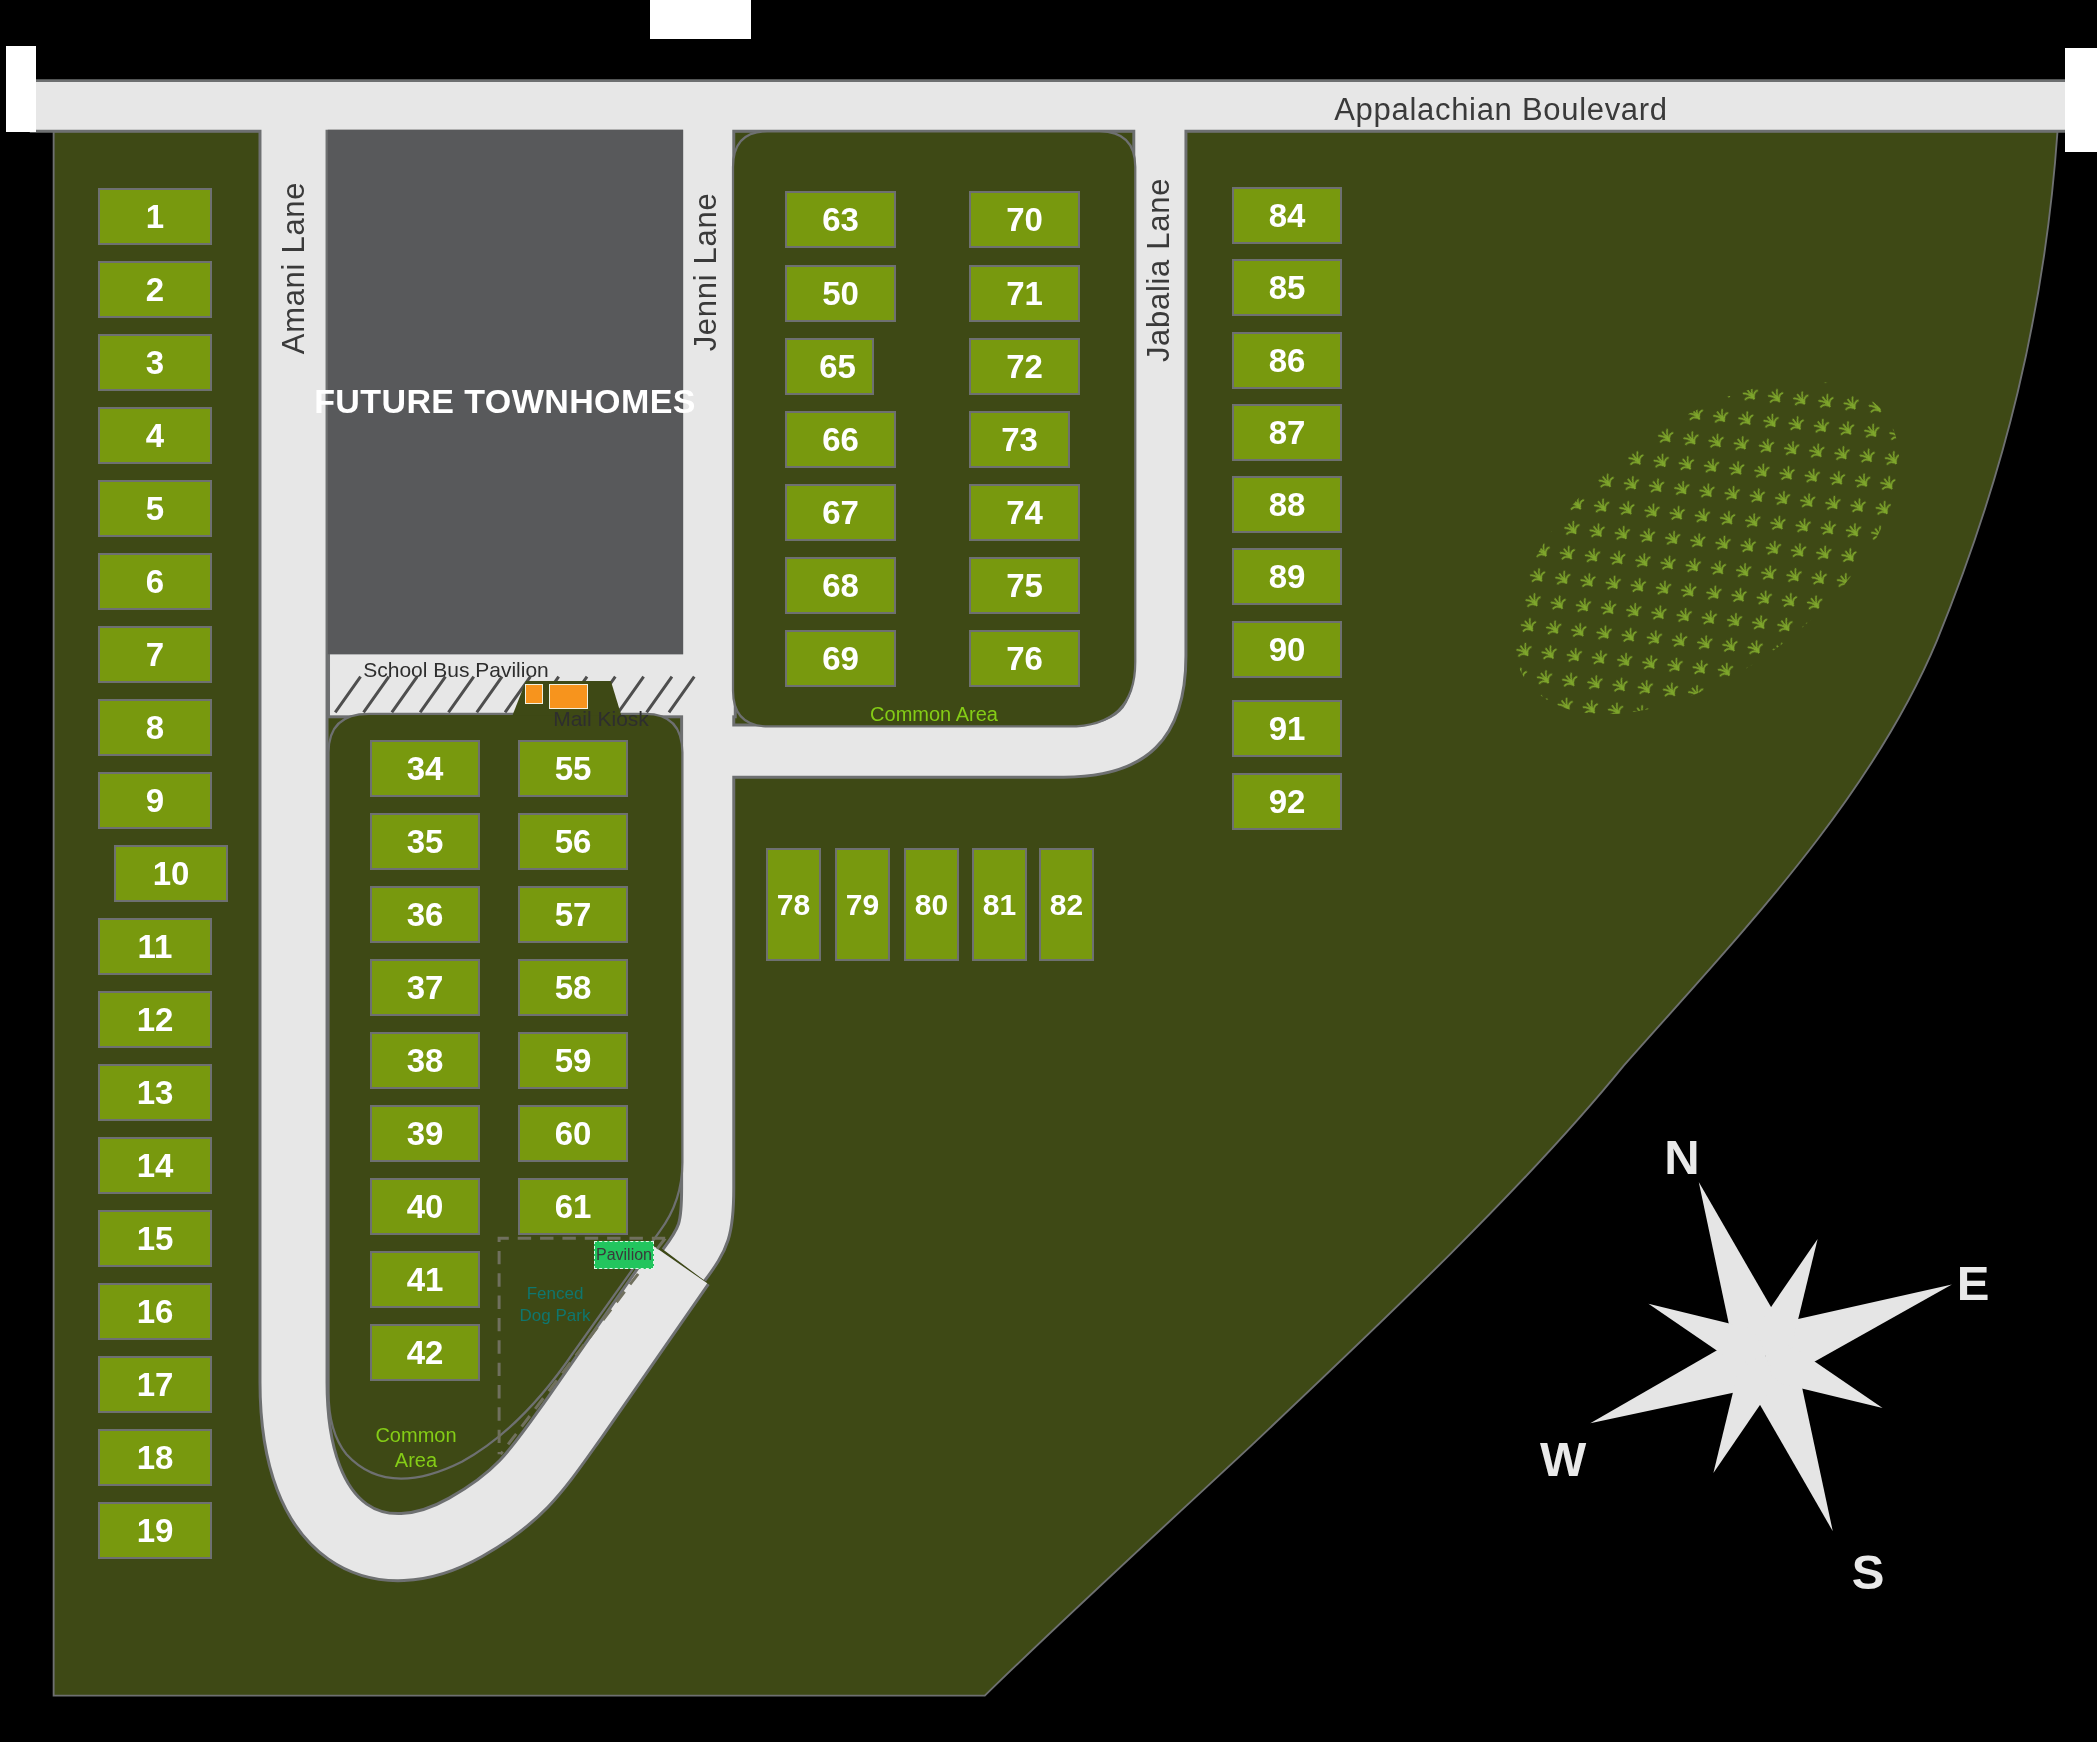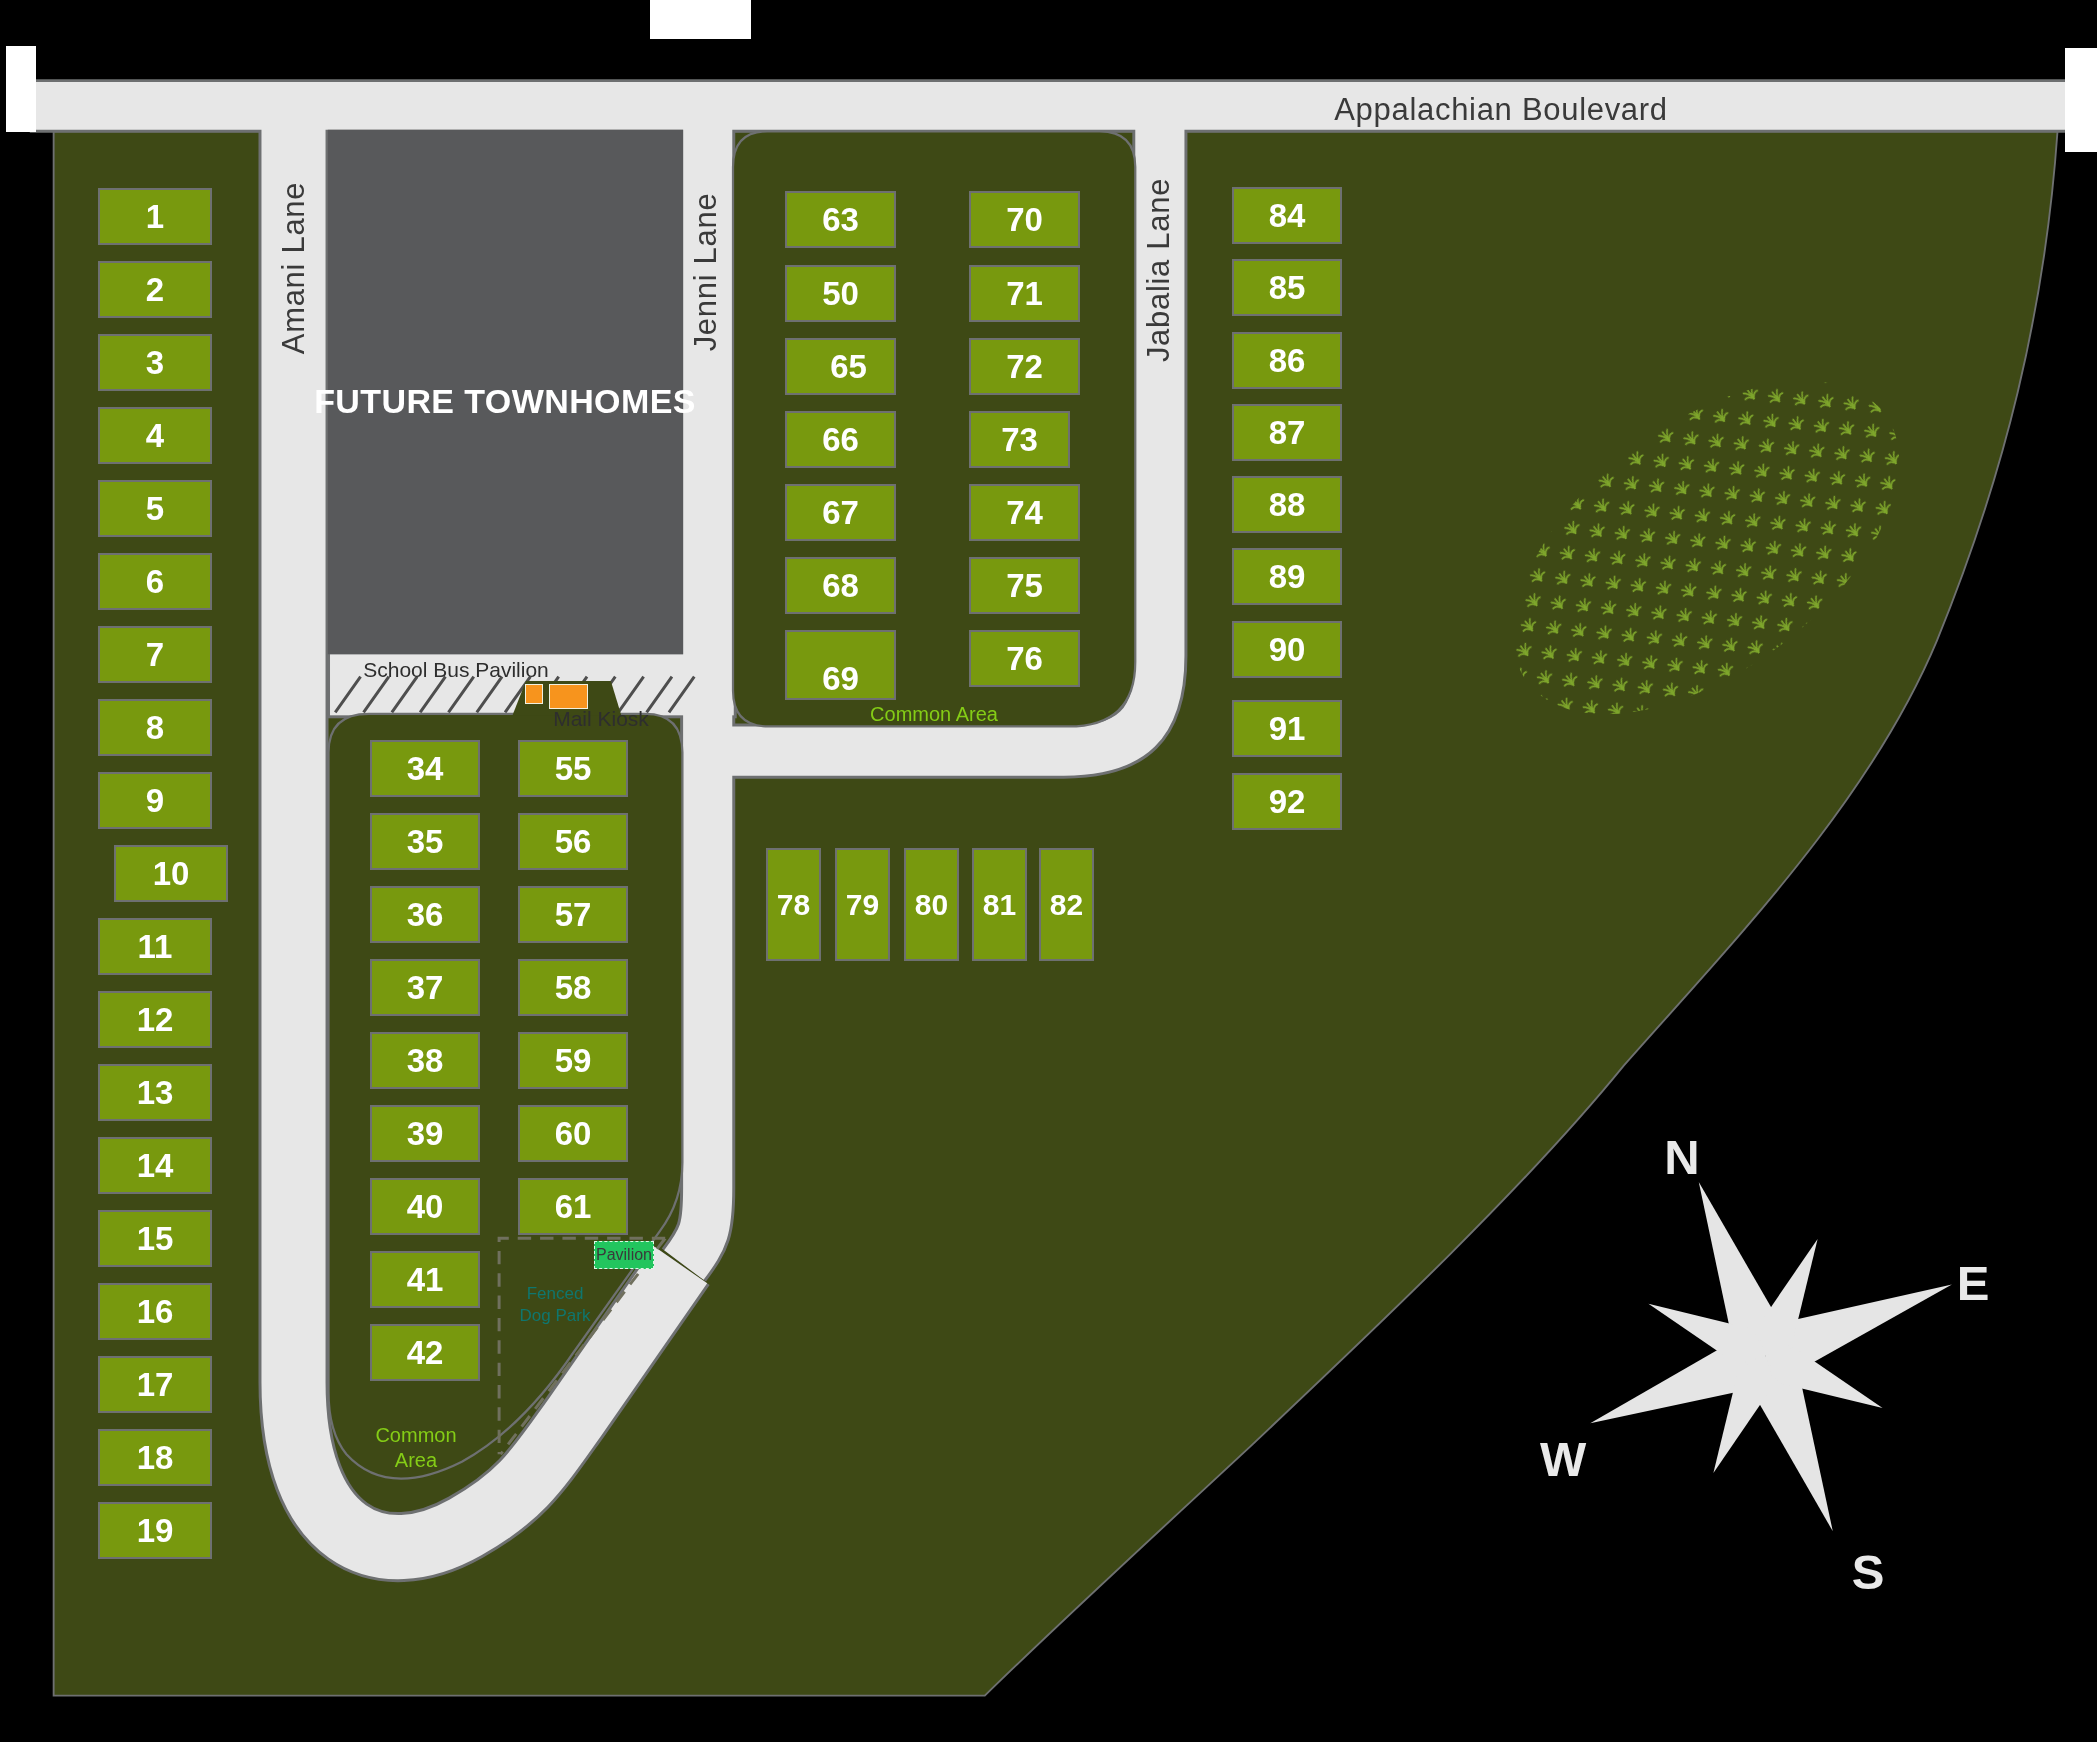--- a/index.html
+++ b/index.html
@@ -202,33 +202,33 @@
       </div>
       <div class="lot" style="left: 518px; top: 1178px; width: 110px; height: 57px;">
         <span>61</span>
       </div>
       <div class="lot" style="left: 785px; top: 191px; width: 111px; height: 57px;">
         <span>63</span>
       </div>
       <div class="lot" style="left: 785px; top: 265px; width: 111px; height: 57px;">
         <span>50</span>
       </div>
-      <div class="lot" style="left: 785px; top: 338px; width: 111px; height: 57px; padding-left: 16px;">
+      <div class="lot" style="left: 785px; top: 338px; width: 89px; height: 57px; padding-left: 16px;">
         <span>65</span>
       </div>
       <div class="lot" style="left: 785px; top: 411px; width: 111px; height: 57px;">
         <span>66</span>
       </div>
       <div class="lot" style="left: 785px; top: 484px; width: 111px; height: 57px;">
         <span>67</span>
       </div>
       <div class="lot" style="left: 785px; top: 557px; width: 111px; height: 57px;">
         <span>68</span>
       </div>
-      <div class="lot" style="left: 785px; top: 630px; width: 111px; height: 70px; align-items: flex-end;">
+      <div class="lot" style="left: 785px; top: 630px; width: 111px; height: 57px;">
         <span>69</span>
       </div>
       <div class="lot" style="left: 969px; top: 191px; width: 111px; height: 57px;">
         <span>70</span>
       </div>
       <div class="lot" style="left: 969px; top: 265px; width: 111px; height: 57px;">
         <span>71</span>
       </div>
       <div class="lot" style="left: 969px; top: 338px; width: 111px; height: 57px;">
         <span>72</span>

